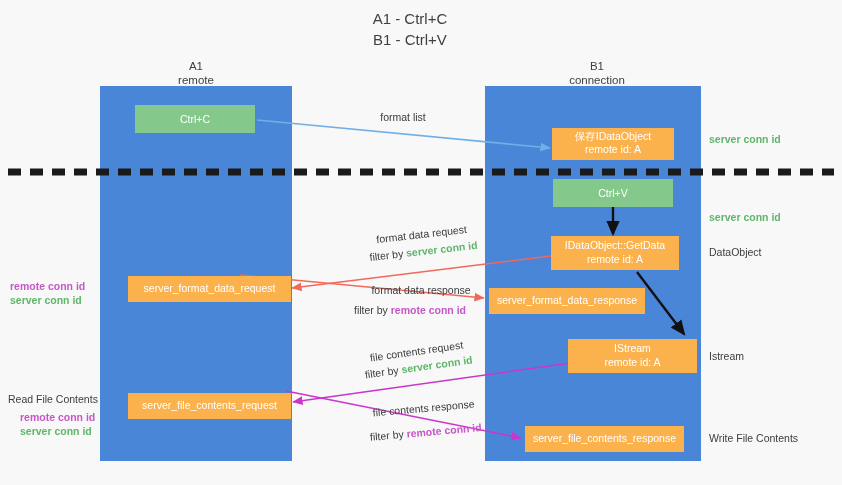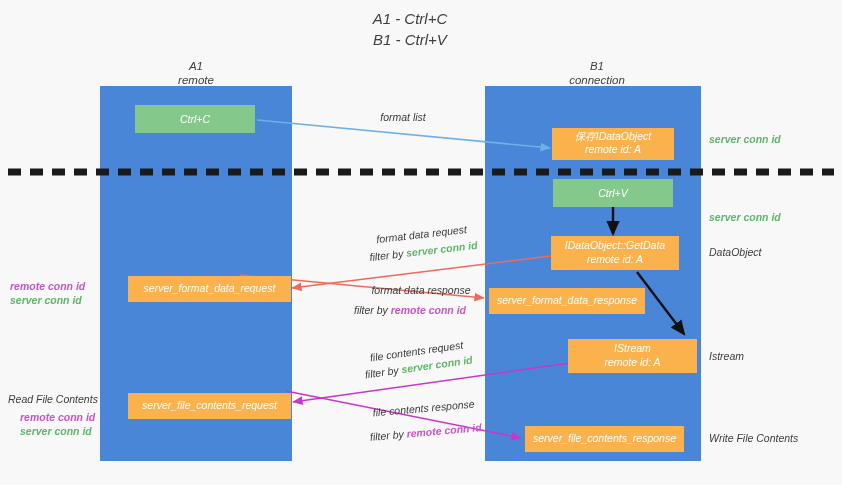--- a/index.html
+++ b/index.html
@@ -11,21 +11,20 @@
     width: 842px;
     height: 485px;
     position: relative;
     overflow: hidden;
     font-family: "Liberation Sans", sans-serif;
     color: #3c3c3c;
   }
   #diagram-root {
     position: absolute;
     inset: 0;
-    font-style: italic;
   }
   svg.diagram-svg {
     position: absolute;
     top: 0;
     left: 0;
     width: 842px;
     height: 485px;
   }
   .title-text {
     font-size: 15px;

